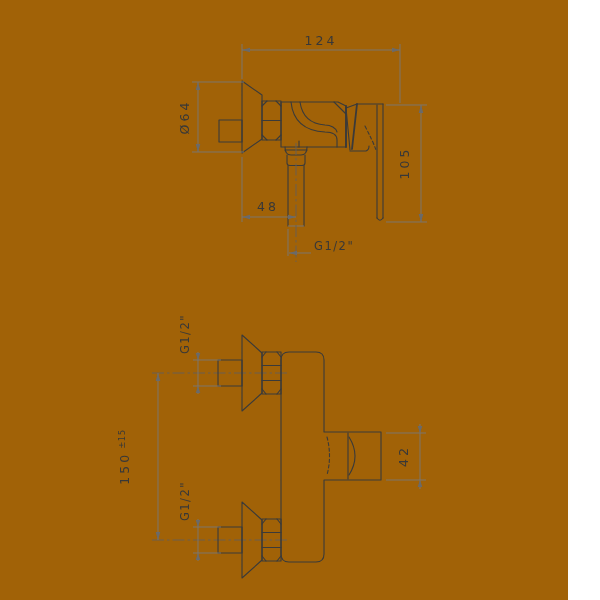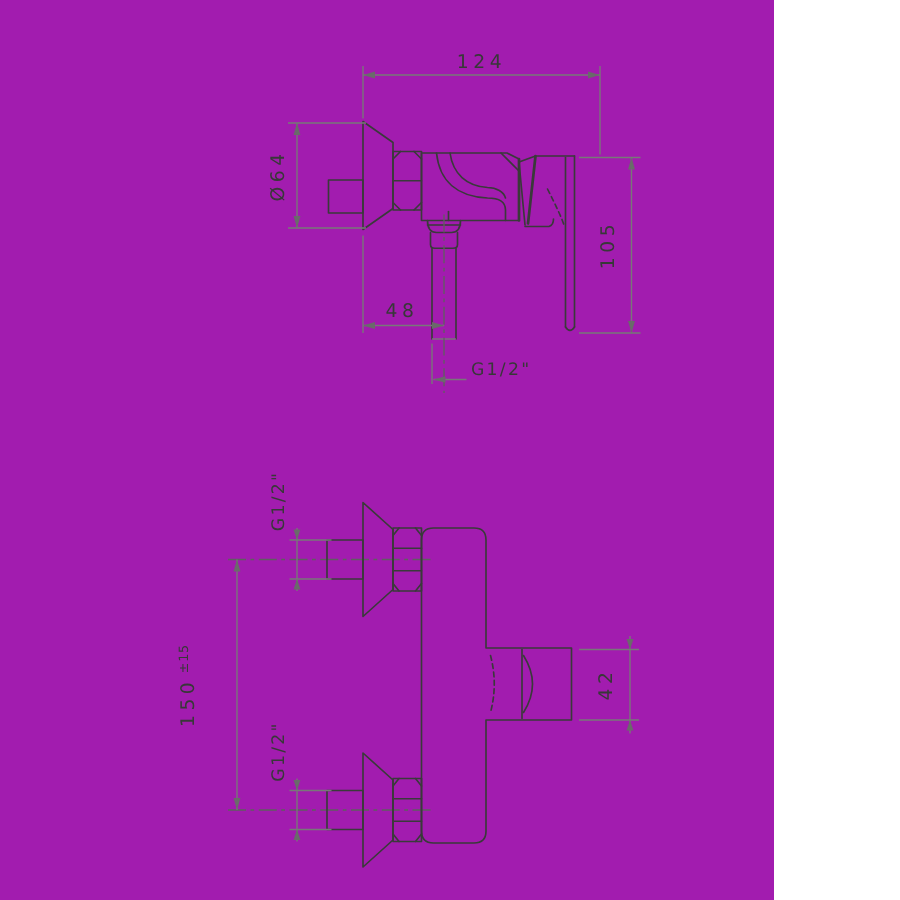--- a/index.html
+++ b/index.html
@@ -1,16 +1,16 @@
 <!DOCTYPE html>
 <html><head>
 <meta charset="utf-8">
 <style>
   html,body{margin:0;padding:0;background:#ffffff;}
-  .stage{width:516px;height:600px;background:#a21caf;position:relative;overflow:hidden;}
+  .stage{width:568px;height:600px;background:#a16207;position:relative;overflow:hidden;}
   svg{display:block;}
   .ol{fill:none;stroke:#3a3a3a;stroke-width:1.1;stroke-linejoin:round;stroke-linecap:round;}
   .b{stroke-width:1.8;}
   .dim{fill:none;stroke:#787878;stroke-width:0.9;stroke-linecap:butt;}
   .cl{fill:none;stroke:#5f5f5f;stroke-width:0.85;stroke-dasharray:12 3 2.5 3;}
   .hid{stroke-dasharray:3.2 2.4;}
   .ah{fill:#6a6a6a;stroke:none;}
   text{fill:#383838;font-family:"DejaVu Sans","Liberation Sans",sans-serif;}
   .num{font-size:12.5px;letter-spacing:3px;}
   .thr{font-size:11.5px;letter-spacing:1.5px;}

